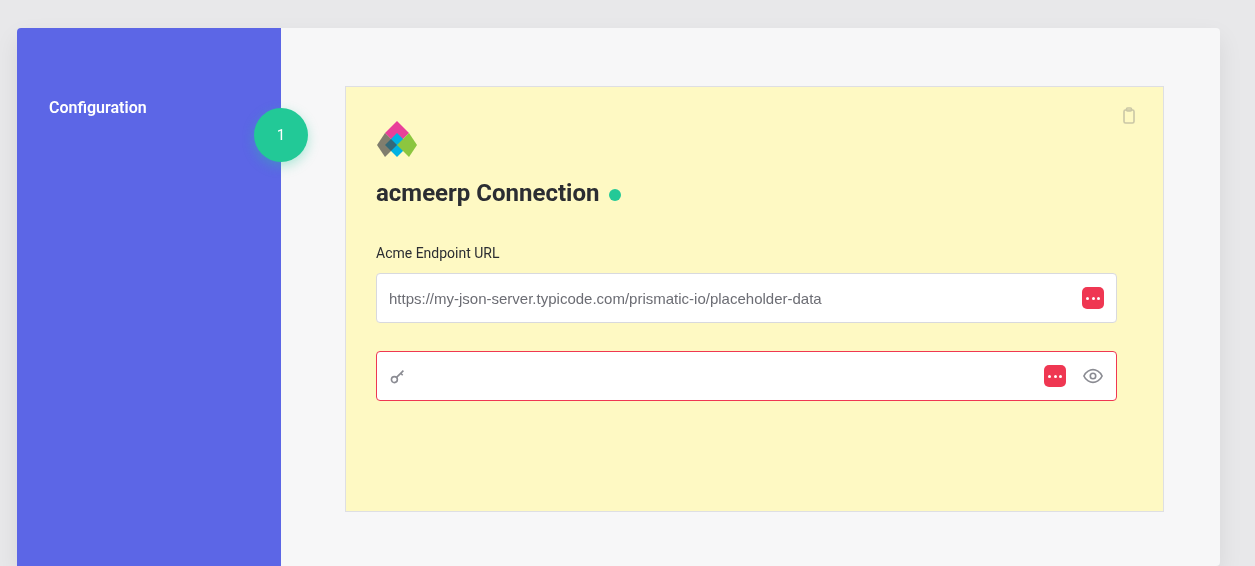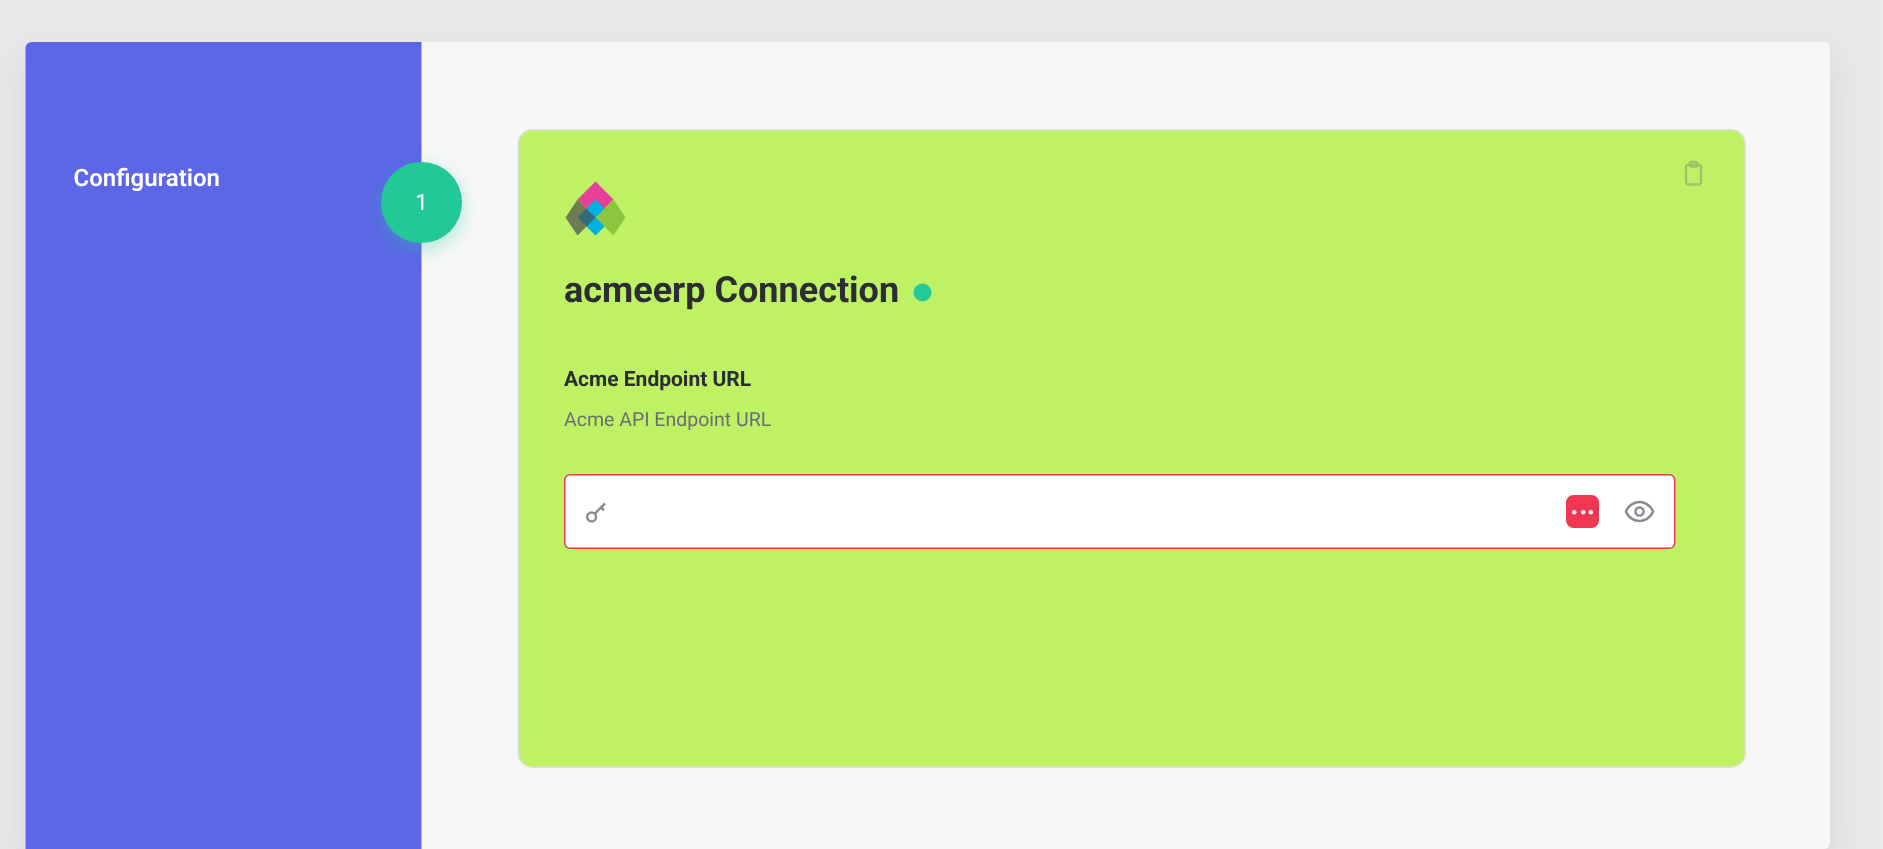--- a/index.html
+++ b/index.html
@@ -29,21 +29,20 @@
     }
     .sidebar {
       width: 264px;
       background: #5c66e6;
       border-top-left-radius: 4px;
       flex-shrink: 0;
       position: relative;
     }
     .sidebar-row {
       display: flex;
-      align-items: center;
       height: 40px;
       padding-left: 32px;
       margin-top: 70px;
     }
     .sidebar-label {
       color: #fff;
       font-size: 16px;
       font-weight: 600;
     }
     .step-badge {
@@ -61,22 +60,22 @@
       font-size: 15px;
       box-shadow: 0 4px 12px rgba(34,201,151,0.35);
       z-index: 5;
     }
     .content {
       flex: 1;
       padding: 58px 56px 0 64px;
     }
     .card {
       border: 1px solid #dedfe3;
-      border-radius: 10px;
-      background: #bef264;
+      border-radius: 0;
+      background: #fef9c3;
       padding: 30px 46px 70px 30px;
       height: 426px;
       position: relative;
     }
     .clipboard-btn {
       position: absolute;
       top: 20px;
       right: 24px;
       width: 18px;
       height: 20px;
@@ -113,21 +112,21 @@
       border-radius: 50%;
       background: #23c997;
       display: inline-block;
       margin-top: 3px;
     }
     .field {
       margin-bottom: 28px;
     }
     .field-label {
       font-size: 14px;
-      font-weight: 700;
+      font-weight: 400;
       color: #2b2d32;
       margin-bottom: 12px;
       display: block;
     }
     .input-wrap {
       position: relative;
       border: 1px solid #d8d9de;
       border-radius: 4px;
       background: #ffffff;
       height: 50px;
@@ -241,21 +240,32 @@
           </svg>
         </div>
 
         <div class="conn-title-row">
           <h2 class="conn-title">acmeerp Connection</h2>
           <span class="status-dot"></span>
         </div>
 
         <div class="field">
           <label class="field-label">Acme Endpoint URL</label>
-          <div class="helper">Acme API Endpoint URL</div>
+          <div class="input-wrap">
+            <input type="text" class="input-el" value="https://my-json-server.typicode.com/prismatic-io/placeholder-data" style="">
+            <div class="trailing">
+              <div class="more-btn">
+                <div class="dots">
+                    <span class="dot"></span>
+                    <span class="dot"></span>
+                    <span class="dot"></span>
+                  </div>
+              </div>
+            </div>
+          </div>
         </div>
 
         <div class="field">
           <div class="input-wrap error">
             <span class="key-icon">
               <svg viewBox="0 0 20 20" width="18" height="18">
                 <circle cx="6" cy="14" r="3.3"></circle>
                 <line x1="8.4" y1="11.6" x2="16" y2="4"></line>
                 <line x1="13" y1="7" x2="15.2" y2="9.2"></line>
               </svg>

